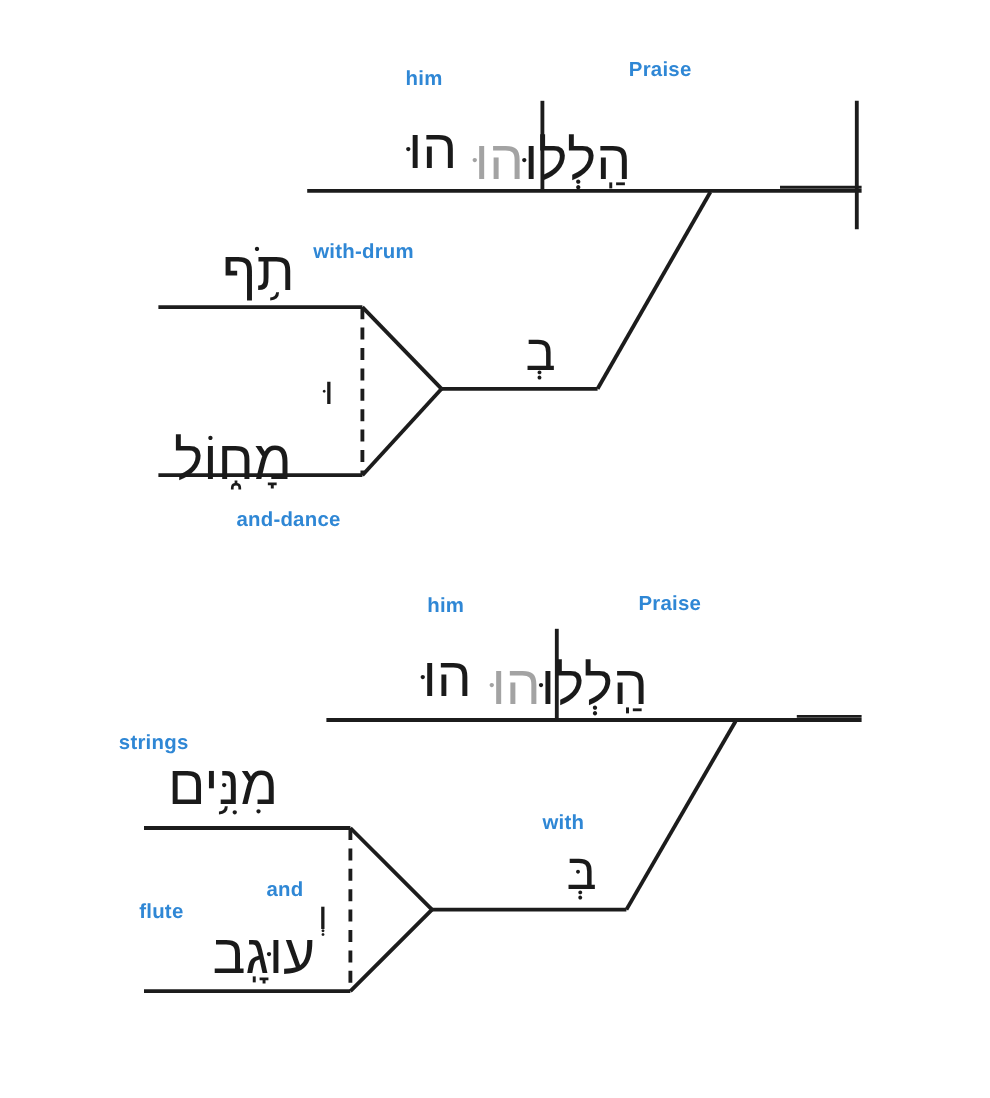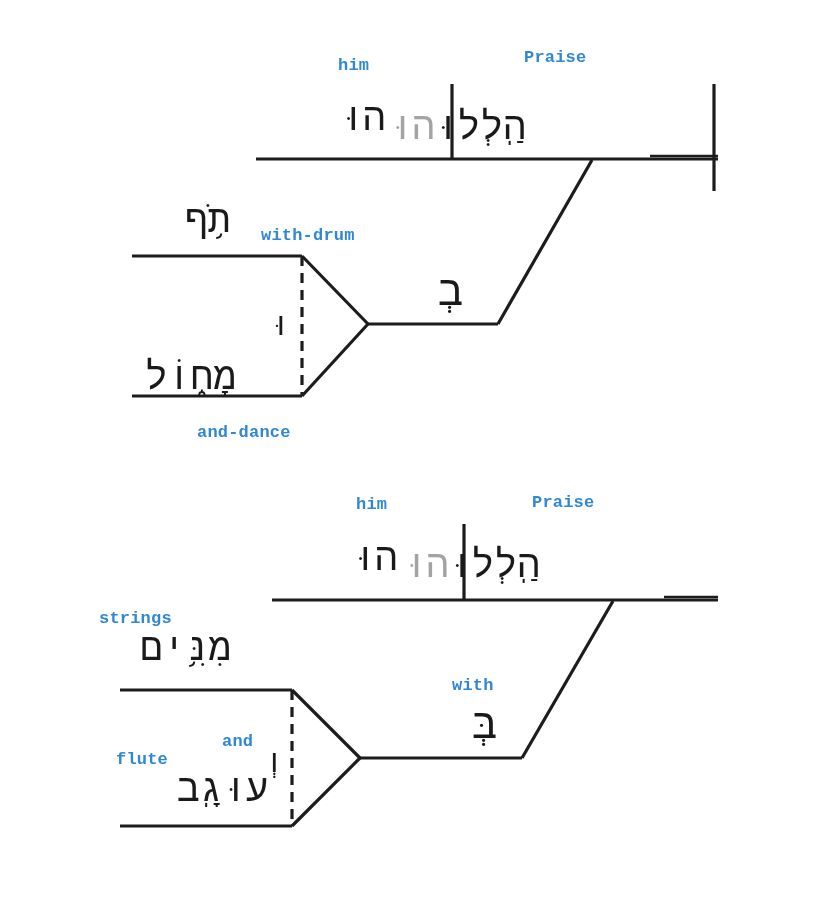--- a/index.html
+++ b/index.html
@@ -1,33 +1,33 @@
 <!DOCTYPE html>
 <html style="--blue: #2f87d5; --ink: #1a1a1a; --gray: #a3a3a3;"><head>
 <meta charset="utf-8">
 <style>
   html,body{margin:0;padding:0;background:#ffffff;}
   #canvas{
     position:relative;
     width:718px;height:915px;
     background:#ffffff;
     overflow:hidden;
-    font-family:Liberation Mono, monospace;
+    font-family:Liberation Sans, sans-serif;
   }
   #lines{position:absolute;left:0;top:0;}
   .abs{position:absolute;line-height:1;white-space:nowrap;}
   .gloss{
     color:var(--blue,#2f87d5);
     font-weight:bold;
     font-size:17px;
     letter-spacing:0.2px;
   }
   .heb{
     color:var(--ink,#1a1a1a);
-    font-size:38px;
+    font-size:46px;
     direction:rtl;
     unicode-bidi:isolate;
   }
   .heb-mid{font-size:42px;}
   .heb-small{font-size:31px;}
   .heb-gray{color:var(--gray,#a3a3a3);}
   .verb-word{direction:rtl;unicode-bidi:isolate;text-align:center;}
   .verb-word .suffix{margin-left:9px;}
 </style>
 </head>
@@ -67,21 +67,21 @@
   </svg>
 
   <div>
     <span class="abs gloss" style="left:338px;top:57px;">him</span>
     <span class="abs gloss" style="left:524px;top:49px;">Praise</span>
 
     <span class="abs heb" style="left:340px;top:101px;">הוּ</span>
 
     <span class="abs heb verb-word" style="right:192px;top:110px;"><span>הַֽלְלוּ</span><span class="suffix heb-gray">הוּ</span></span>
 
-    <span class="abs gloss" style="left:261px;top:227px;">with-drum</span>
+    <span class="abs gloss" style="left:261px;top:201px;">with-drum</span>
     <span class="abs heb" style="left:185px;top:203px;text-align:right;">תֹ֥ף</span>
 
     <span class="abs heb heb-mid" style="left:438px;top:273px;">בְ</span>
 
     <span class="abs heb heb-small" style="left:270px;top:311px;">וּ</span>
 
     <span class="abs heb" style="left:145px;top:341px;margin-top:19px;">מָח֑וֹל</span>
     <span class="abs gloss" style="left:197px;top:424px;">and-dance</span>
   </div>
 

